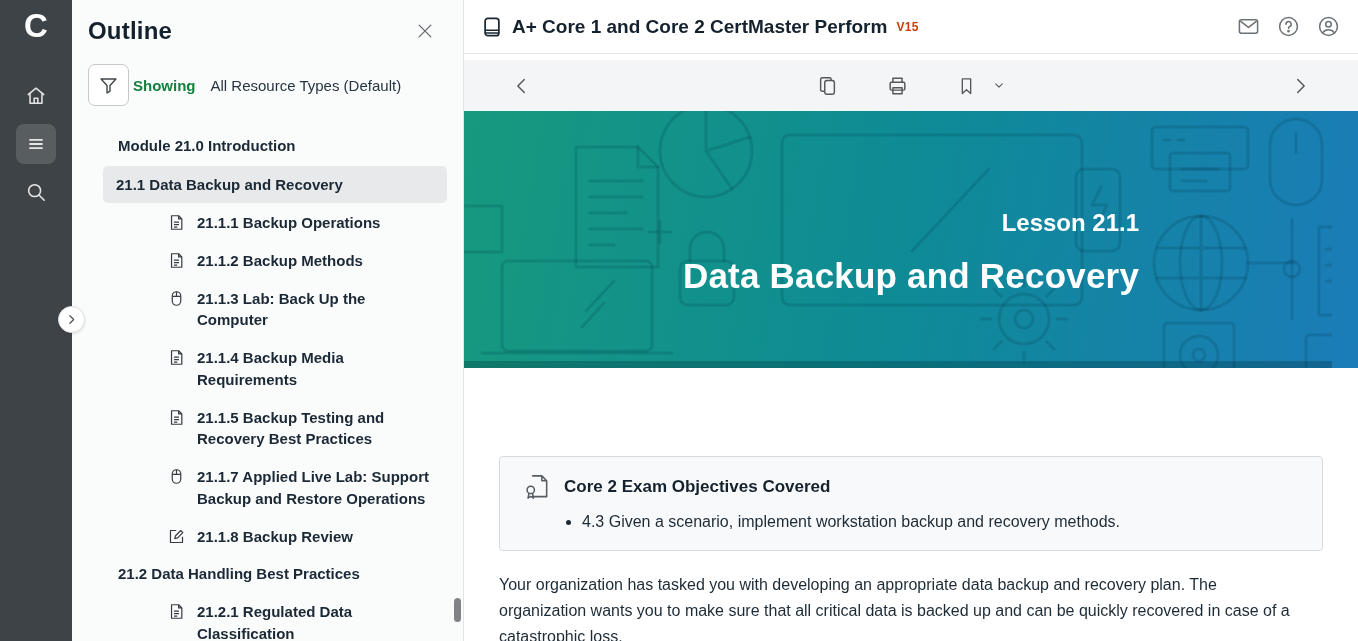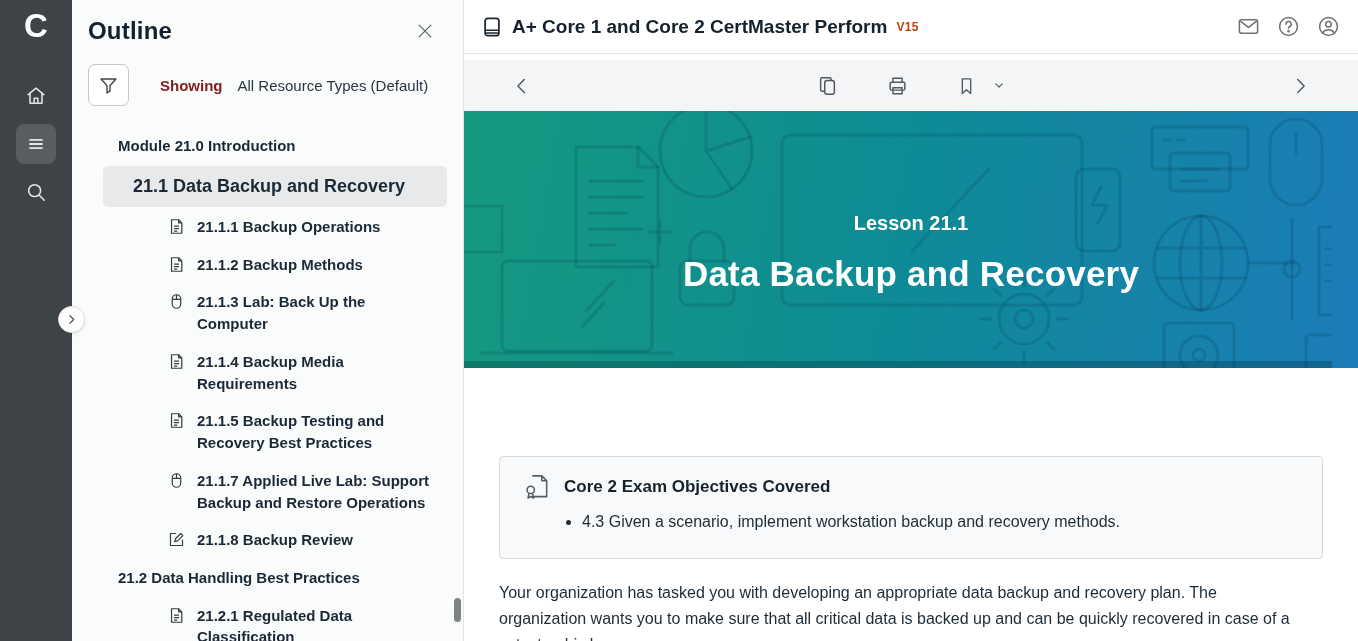--- a/index.html
+++ b/index.html
@@ -14,26 +14,26 @@
   .rail-btn { width:40px; height:40px; border-radius:8px; display:flex; align-items:center; justify-content:center; color:#e3e4e5; cursor:pointer; }
   .rail-btn.active { background:#585d60; }
 
   
   .panel { width:392px; flex-shrink:0; background:#fafbfb; border-right:1px solid #e3e4e5; position:relative; display:flex; flex-direction:column; }
   .panel-head { display:flex; justify-content:space-between; align-items:flex-start; padding:17px 24px 0 16px; }
   .panel-title { font-size:24px; font-weight:bold; color:#14212d; letter-spacing:.2px; }
   .close-btn { color:#62676b; padding:4px; cursor:pointer; }
   .filter-row { display:flex; align-items:center; padding:19px 0 0 16px; }
   .filter-btn { width:41px; height:42px; background:#fff; border:1px solid #c6c8ca; border-radius:7px; display:flex; align-items:center; justify-content:center; color:#41464a; cursor:pointer; }
-  .filter-label { font-size:15px; font-weight:bold; color:#7f1d1d; margin-left:31px; }
+  .filter-label { font-size:15px; font-weight:bold; color:#15803d; margin-left:4px; }
   .filter-value { font-size:15px; color:#273542; margin-left:15px; }
 
   .o-list { margin-top:21px; flex:1; overflow:hidden; }
   .o-module { font-size:15px; font-weight:bold; color:#1b2936; padding:9px 20px 9px 46px; line-height:1.3; }
-  .o-lesson { font-size:18px; font-weight:bold; color:#1b2936; margin:1px 16px 1px 31px; padding:9px 10px 9px 30px; border-radius:5px; line-height:1.3; cursor:pointer; }
+  .o-lesson { font-size:15px; font-weight:bold; color:#1b2936; margin:1px 16px 1px 31px; padding:9px 10px 9px 13px; border-radius:5px; line-height:1.3; cursor:pointer; }
   .o-lesson.selected { background:#e8e9ea; }
   .o-child { display:flex; align-items:flex-start; gap:12px; padding:8px 24px 8px 96px; font-size:15px; font-weight:bold; color:#1b2936; line-height:1.45; cursor:pointer; }
   .oi-icon { flex-shrink:0; color:#363c41; margin-top:2px; display:flex; }
   .oi-label { max-width:262px; }
 
   .panel-thumb { position:absolute; right:2px; top:598px; width:7px; height:24px; border-radius:4px; background:#7f8386; }
   .expander { position:absolute; left:-14px; top:306px; width:27px; height:27px; border-radius:50%; background:#fff; border:1px solid #dfe0e1; box-shadow:0 1px 3px rgba(0,0,0,.12); display:flex; align-items:center; justify-content:center; color:#4b5054; cursor:pointer; z-index:4; }
 
   
   .content { flex:1; min-width:0; display:flex; flex-direction:column; background:#fff; }
@@ -47,28 +47,28 @@
   .toolbar { height:51px; flex-shrink:0; margin-top:6px; background:#f4f5f6; display:flex; align-items:center; padding:0 47px; position:relative; color:#54585b; }
   .tb-btn { display:flex; align-items:center; cursor:pointer; }
   .tb-center { position:absolute; left:50%; transform:translateX(-50%); display:flex; align-items:center; gap:48px; }
   .bm-group { display:flex; align-items:center; gap:16px; }
   .tb-right { margin-left:auto; }
 
   
   .hero { height:257px; flex-shrink:0; position:relative; overflow:hidden; background:linear-gradient(100deg, #16997e 0%, #0e8b95 48%, #1b7cb8 100%); display:flex; flex-direction:column; align-items:center; justify-content:center; }
   .hero-pattern { position:absolute; inset:0; }
   .hero-text { position:relative; z-index:1; text-align:center; color:#fff; padding-top:26px; }
-  .hero-eyebrow { font-size:20px; font-weight:bold; margin-bottom:19px; }
+  .hero-eyebrow { font-size:24px; font-weight:bold; margin-bottom:19px;text-align:right; }
   .hero-title { font-size:35px; font-weight:bold; letter-spacing:.2px; }
 
   .body-copy { padding:0 35px; }
   .obj-box { margin-top:88px; border:1px solid #d8dbdd; background:#f8f9fa; border-radius:4px; padding:16px 20px 17px 24px; }
   .obj-head { display:flex; align-items:center; gap:13px; color:#565c62; }
   .obj-title { font-size:17px; font-weight:bold; color:#15222e; }
-  .obj-list { margin:11px 0 8px 58px; }
+  .obj-list { margin:11px 0 0 58px; }
   .obj-list li { font-size:16px; color:#1d2b36; line-height:1.4; }
   .para { margin-top:21px; font-size:16px; line-height:1.6; color:#1d2b36; max-width:796px; }
 
   svg { display:block; }
 </style>
 </head>
 <body>
 
 <div class="app">
 

